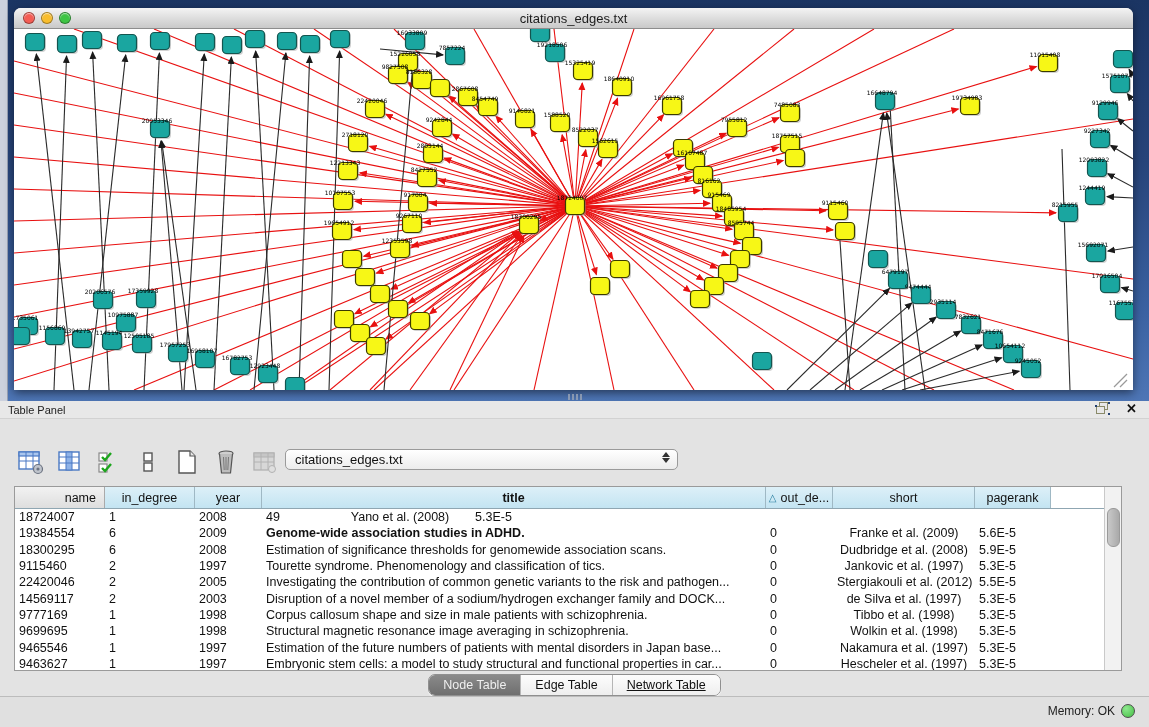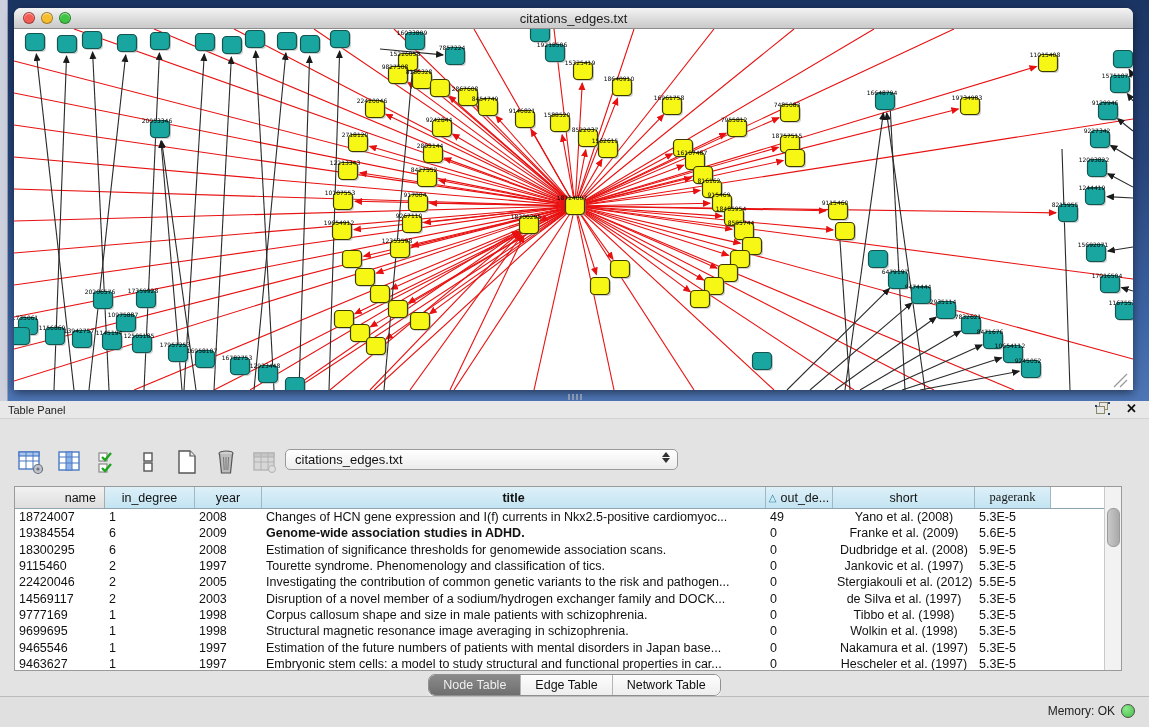--- a/index.html
+++ b/index.html
@@ -54,21 +54,21 @@
   .cell{box-sizing:border-box;font-size:12.5px;color:#111;padding:0 4px;overflow:hidden;white-space:nowrap;}
   .cell.center{text-align:center;}
   #vscroll{position:absolute;right:0;top:0;width:16px;bottom:0;background:#f2f2f2;border-left:1px solid #c9c9c9;}
   #vthumb{position:absolute;left:2px;top:21px;width:11px;height:37px;border-radius:6px;
     background:linear-gradient(90deg,#c9c9c9,#a9a9a9);border:1px solid #9a9a9a;}
 
   #tabbar{position:absolute;left:0;top:271px;width:1149px;height:26px;display:flex;justify-content:center;align-items:center;}
   #segment{display:flex;border:1px solid #8f8f8f;border-radius:7px;overflow:hidden;background:#fbfbfb;
     box-shadow:0 1px 1px rgba(255,255,255,.7);}
   .seg-btn{font-size:12.5px;padding:3px 14px;color:#111;border-right:1px solid #b5b5b5;background:linear-gradient(180deg,#fdfdfd,#eeeeee);cursor:default;}
-  .seg-btn:last-child{border-right:none;}
+  .seg-btn:last-child{border-right:none;text-decoration:underline;}
   .seg-btn.active{background:linear-gradient(180deg,#8a8a8a,#6f6f6f);color:#efefef;}
 
   #statusbar{position:absolute;left:0;bottom:0;width:1149px;height:30px;background:#e0e0e0;border-top:1px solid #bcbcbc;}
   #memory{position:absolute;right:14px;top:7px;display:flex;align-items:center;gap:6px;font-size:12px;color:#222;}
   #memdot{width:14px;height:14px;border-radius:50%;background:radial-gradient(circle at 35% 30%,#8ee88e,#2fb32f);border:1px solid #4d4d4d;box-sizing:border-box;}
 </style>
 </head>
 <body>
 
 <div id="screen">
@@ -835,29 +835,28 @@
             <div class="hdr-cell" style="width: 504px; font-weight: bold;">
               <span>title</span>
             </div>
             <div class="hdr-cell" style="width: 67px;">
               <span class="sort-tri">△</span>
               <span>out_de...</span>
             </div>
             <div class="hdr-cell" style="width: 142px;">
               <span>short</span>
             </div>
-            <div class="hdr-cell" style="width: 76px; font-family: Liberation Serif, serif;">
+            <div class="hdr-cell" style="width: 76px;">
               <span>pagerank</span>
             </div>
           </div>
           <div class="data-row">
             <div class="cell" style="width: 90px;">18724007</div>
             <div class="cell" style="width: 90px;">1</div>
             <div class="cell" style="width: 67px;">2008</div>
-            <div class="cell" style="width: 504px;">Changes of HCN gene expression and I(f) currents in Nkx2.5-positive cardiomyoc...</div>
             <div class="cell" style="width: 67px;">49</div>
             <div class="cell center" style="width: 142px;">Yano et al. (2008)</div>
             <div class="cell" style="width: 76px;">5.3E-5</div>
           </div>
           <div class="data-row">
             <div class="cell" style="width: 90px;">19384554</div>
             <div class="cell" style="width: 90px;">6</div>
             <div class="cell" style="width: 67px;">2009</div>
             <div class="cell" style="width: 504px; font-weight: bold;">Genome-wide association studies in ADHD.</div>
             <div class="cell" style="width: 67px;">0</div>

